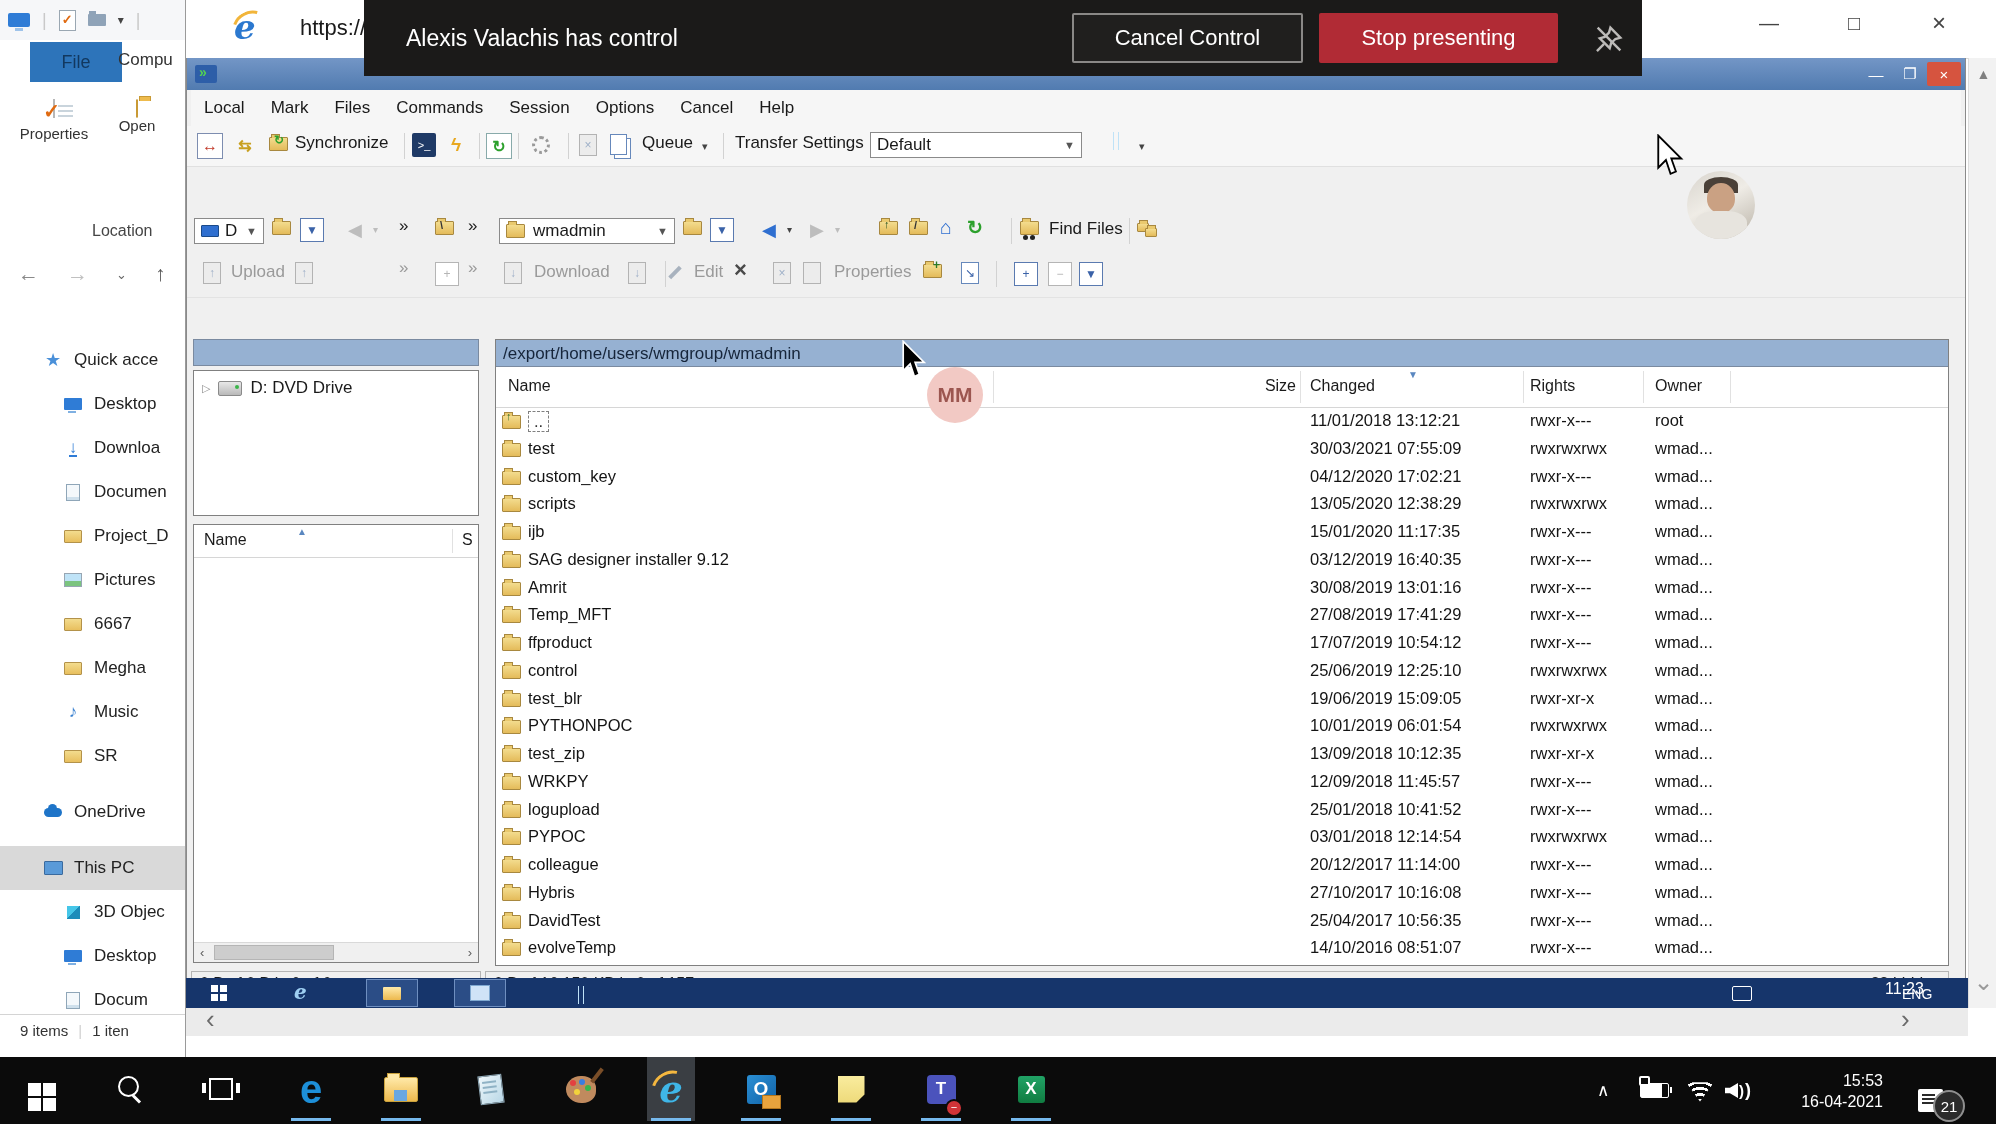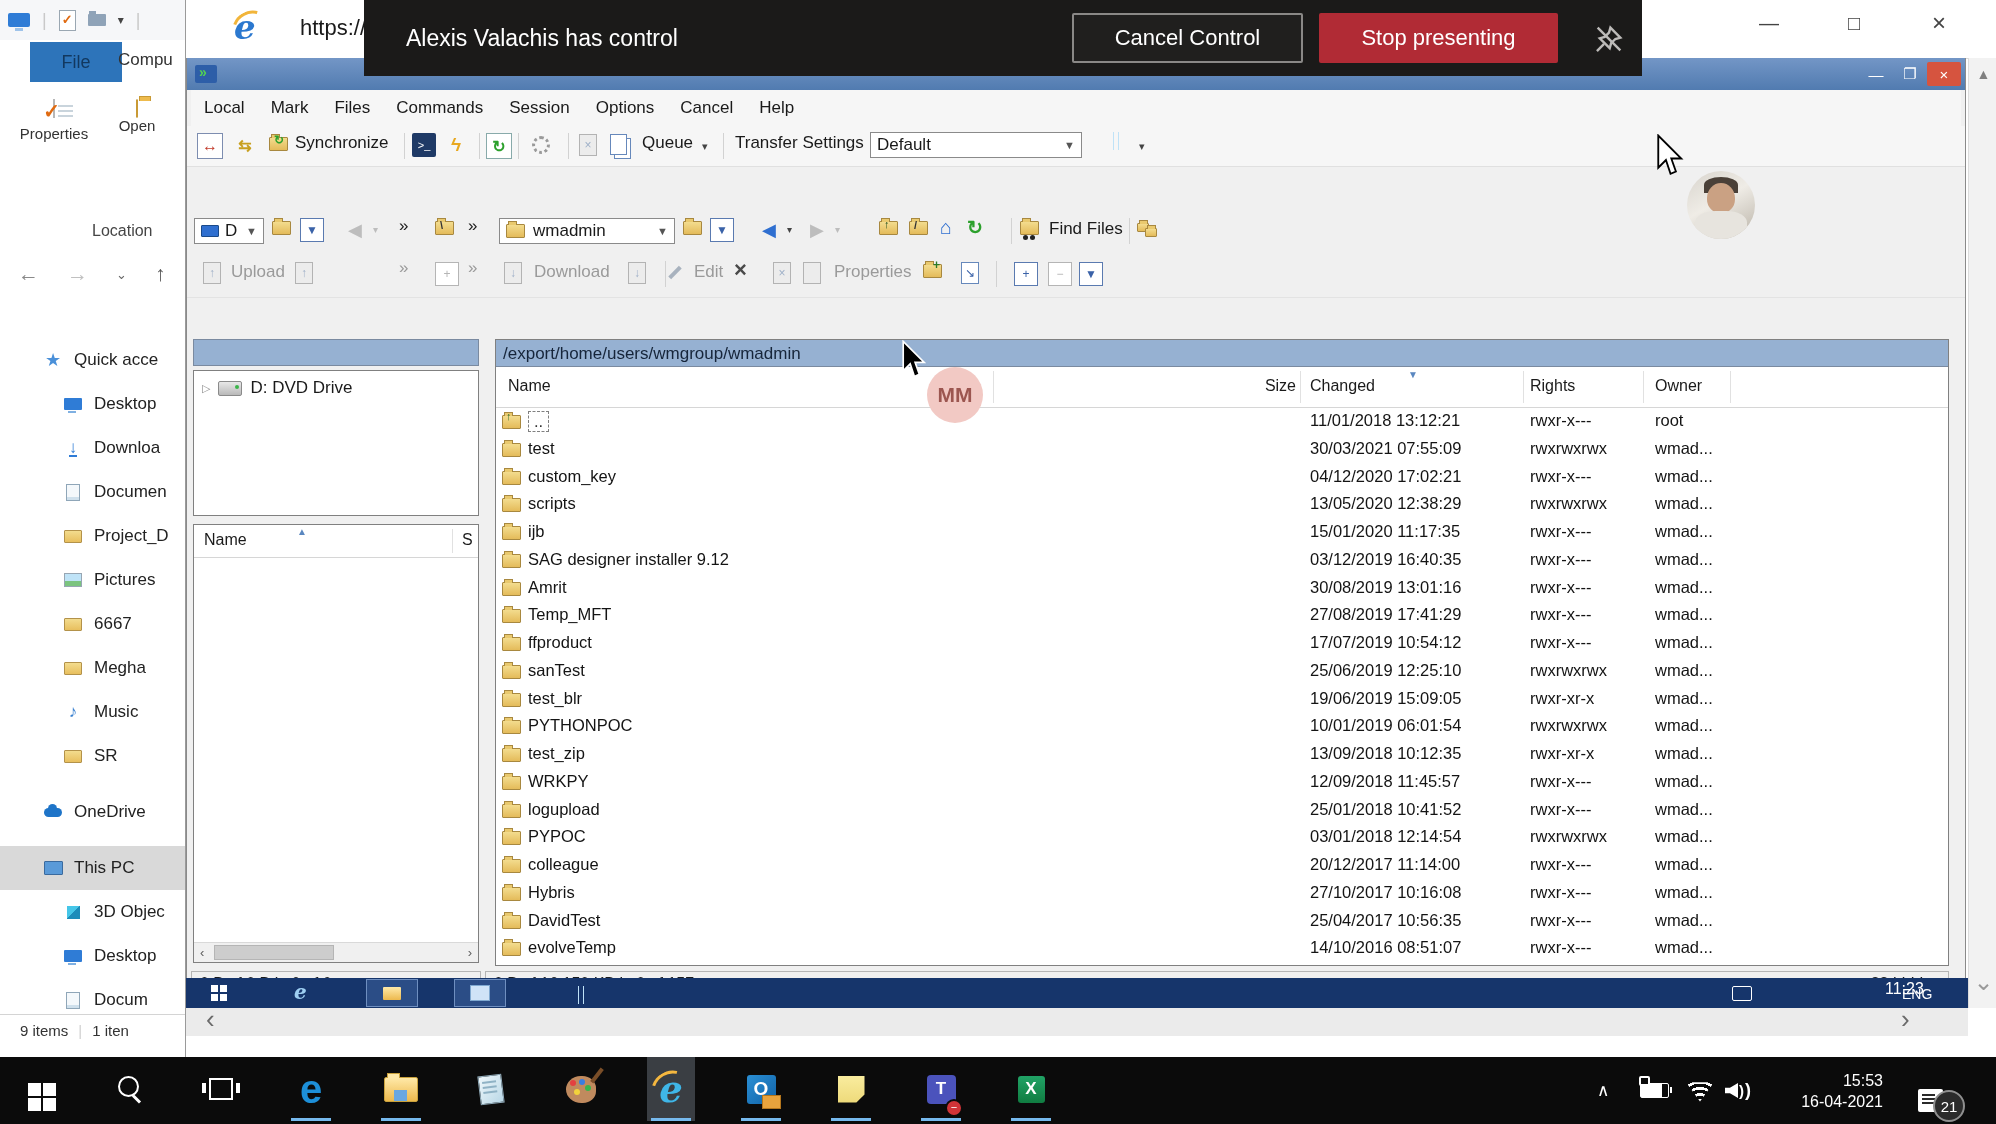--- a/index.html
+++ b/index.html
@@ -568,21 +568,21 @@
           <div class="frow">
             <span class="fic fold"></span>
             <span class="fname">ffproduct</span>
             <span class="fchanged">17/07/2019 10:54:12</span>
             <span class="frights">rwxr-x---</span>
             <span class="fowner">wmad...</span>
           </div>
 
           <div class="frow">
             <span class="fic fold"></span>
-            <span class="fname">sanTest</span>
+            <span class="fname">control</span>
             <span class="fchanged">25/06/2019 12:25:10</span>
             <span class="frights">rwxrwxrwx</span>
             <span class="fowner">wmad...</span>
           </div>
 
           <div class="frow">
             <span class="fic fold"></span>
             <span class="fname">test_blr</span>
             <span class="fchanged">19/06/2019 15:09:05</span>
             <span class="frights">rwxr-xr-x</span>

